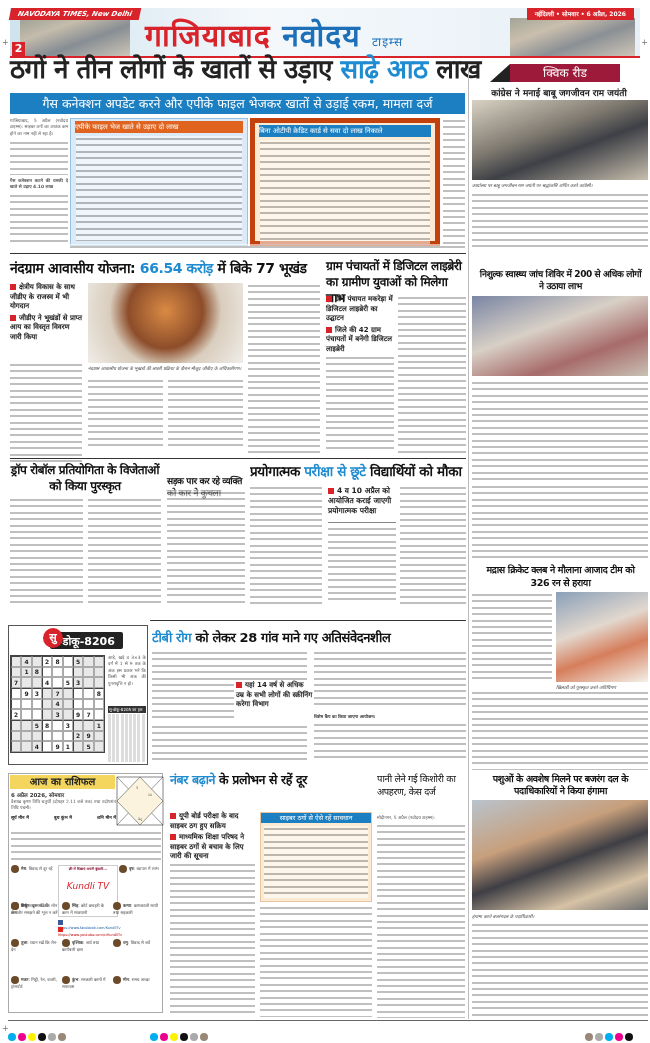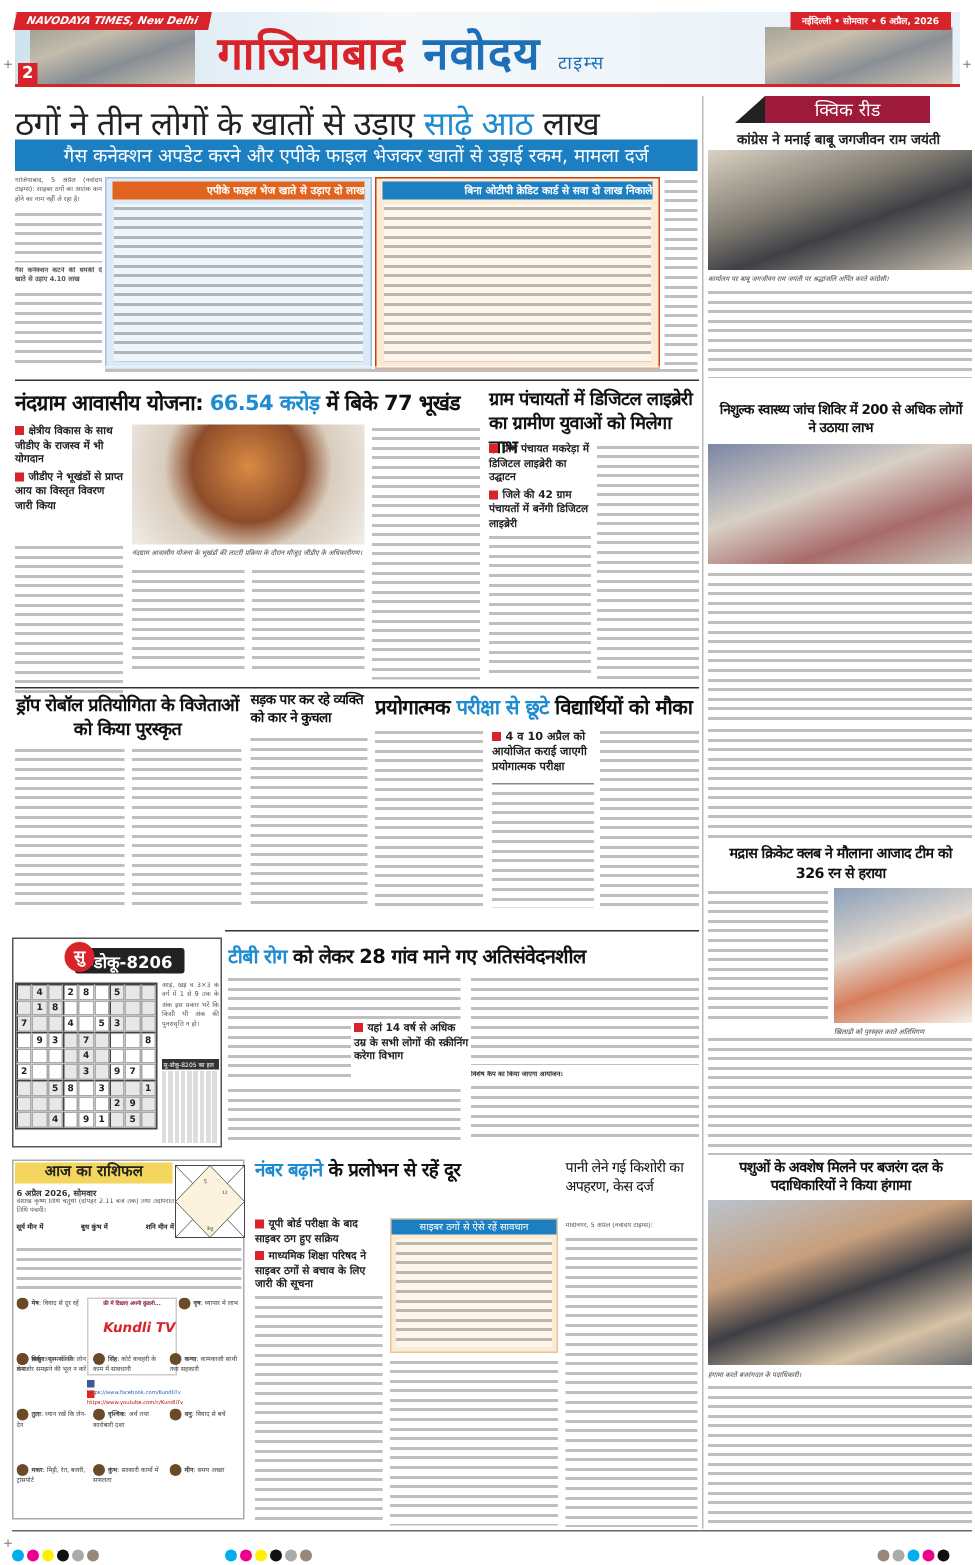--- a/index.html
+++ b/index.html
@@ -6,28 +6,28 @@
 body{width:650px;height:1043px;background:#fff;font-family:"DejaVu Sans",sans-serif;color:#222;position:relative;overflow:hidden}
 .abs{position:absolute}
 .masthead{left:10px;top:8px;width:630px;height:50px;background:linear-gradient(90deg,#cfe3ee,#f4f8fb 40%,#e7f0f6);border-bottom:2px solid #d8232a}
 .tag-left{left:10px;top:8px;background:#d8232a;color:#fff;font-size:7px;font-style:italic;font-weight:bold;padding:2px 8px;transform:skewX(-12deg)}
 .tag-right{right:16px;top:8px;background:#d8232a;color:#fff;font-size:6px;font-weight:bold;padding:2px 8px}
 .page-no{left:12px;top:42px;background:#d8232a;color:#fff;font-size:11px;font-weight:bold;width:13px;height:14px;text-align:center;line-height:14px}
 .mast-img-l{left:20px;top:18px;width:110px;height:38px;background:linear-gradient(135deg,#b76b4a,#7d5b48 40%,#c89b7d 70%,#5d7d99);opacity:.75}
 .mast-img-r{left:510px;top:18px;width:125px;height:38px;background:linear-gradient(135deg,#6f8096,#b37c5c 50%,#d6a78a 80%,#8a9aa8);opacity:.75}
 .mast-title{left:145px;top:14px;font-size:30px;font-weight:bold;letter-spacing:1px}
 .mast-title .a{color:#d8232a}.mast-title .b{color:#1d70b8}.mast-title .c{color:#1d70b8;font-size:12px;font-weight:normal}
-.lead-head{left:10px;top:66px;font-size:22px;font-weight:normal;letter-spacing:-.5px;white-space:nowrap}
+.lead-head{left:10px;top:50px;font-size:26px;font-weight:bold;letter-spacing:-.5px;white-space:nowrap}
 .lead-head .hl{color:#1f8bd0}
 .lead-sub{left:10px;top:93px;width:455px;height:21px;background:#1c7fc1;color:#fff;font-size:12.5px;line-height:21px;text-align:center}
 .txt{font-size:4.4px;line-height:6.4px;color:#555;text-align:justify;overflow:hidden}
 .txt-lines{background:repeating-linear-gradient(#fff 0 2px,#8b8b8b 2px 4px,#fff 4px 6.4px);opacity:.55}
 .box-blue{left:70px;top:118px;width:178px;height:128px;background:#dbeaf6;border:1px solid #9bc2e0}
-.box-peach{left:250px;top:118px;width:190px;height:128px;background:#fcebd4;border:1px solid #c2410c}
-.box-title{height:12px;font-size:7px;font-weight:bold;color:#fff;line-height:12px;text-align:right;margin:2px 4px}
+.box-peach{left:250px;top:118px;width:190px;height:128px;background:#fcebd4;border:5px solid #c2410c}
+.box-title{height:12px;font-size:7px;font-weight:normal;color:#fff;line-height:12px;text-align:left;margin:2px 4px}
 .qr-tag{left:510px;top:64px;width:110px;height:18px;background:#9e1a3a;color:#fff;font-size:12px;text-align:center;line-height:18px}
 .qr-tri{left:490px;top:64px;width:0;height:0;border-left:20px solid transparent;border-bottom:18px solid #222}
 .qr-head{left:470px;top:86px;width:178px;font-size:9px;text-align:center;color:#222;font-weight:bold}
 .photo{background:linear-gradient(160deg,#8a8a78,#bfae95 30%,#6b6f74 60%,#c7b8a3);}
 .caption{font-size:4.5px;font-style:italic;color:#444}
 .sec-head{font-weight:bold;color:#111;letter-spacing:-.4px}
 .bullets{font-size:8.5px;font-weight:bold;line-height:11px}
 .bullets .sq{display:inline-block;width:6px;height:6px;background:#d8232a;margin-right:3px;vertical-align:middle}
 .divider{background:#333}
 .sudoku-box{left:8px;top:625px;width:140px;height:140px;border:1px solid #555;background:#fff}
@@ -123,21 +123,21 @@
   <div><span class="sq"></span><span>ग्राम पंचायत मकरेड़ा में डिजिटल लाइब्रेरी का उद्घाटन</span></div>
   <div style="margin-top:2px"><span class="sq"></span><span>जिले की 42 ग्राम पंचायतों में बनेंगी डिजिटल लाइब्रेरी</span></div>
 </div>
 <div class="abs txt-lines" style="left:398px;top:295px;width:68px;height:158px"></div>
 <div class="abs txt-lines" style="left:326px;top:355px;width:68px;height:98px"></div>
 
 <div class="abs divider" style="left:10px;top:458px;width:456px;height:1px"></div>
 <div class="abs sec-head" style="left:10px;top:462px;width:150px;font-size:12px;line-height:16px;text-align:center">ड्रॉप रोबॉल प्रतियोगिता के विजेताओं को किया पुरस्कृत</div>
 <div class="abs txt-lines" style="left:10px;top:497px;width:73px;height:108px"></div>
 <div class="abs txt-lines" style="left:88px;top:497px;width:73px;height:108px"></div>
-<div class="abs sec-head" style="left:167px;top:461px;width:78px;font-size:9px;line-height:12px">सड़क पार कर रहे व्यक्ति को कार ने कुचला</div>
+<div class="abs sec-head" style="left:167px;top:475px;width:78px;font-size:9px;line-height:12px">सड़क पार कर रहे व्यक्ति को कार ने कुचला</div>
 <div class="abs txt-lines" style="left:167px;top:490px;width:78px;height:115px"></div>
 
 <div class="abs sec-head" style="left:250px;top:462px;width:216px;font-size:13.5px;white-space:nowrap;overflow:hidden">
   <span>प्रयोगात्मक</span>
   <span style="color:#1f8bd0">परीक्षा से छूटे</span>
   <span>विद्यार्थियों को मौका</span>
 </div>
 <div class="abs txt-lines" style="left:250px;top:485px;width:72px;height:120px"></div>
 <div class="abs bullets" style="left:328px;top:486px;width:72px;font-size:7.5px;line-height:10px">
   <span class="sq"></span><span>4 व 10 अप्रैल को आयोजित कराई जाएगी प्रयोगात्मक परीक्षा</span>
@@ -265,21 +265,21 @@
   <line x1="1" y1="1" x2="47" y2="49" stroke="#333" stroke-width=".5"></line>
   <line x1="47" y1="1" x2="1" y2="49" stroke="#333" stroke-width=".5"></line>
   <polygon points="24,1 47,25 24,49 1,25" fill="#fbf3dd" stroke="#333" stroke-width=".5"></polygon>
   <text x="20" y="12" font-size="3" fill="#333">गु</text>
   <text x="32" y="20" font-size="3" fill="#333">12</text>
   <text x="22" y="44" font-size="3" fill="#333">केतु</text>
 </svg>
 <div class="abs txt-lines" style="left:11px;top:830px;width:150px;height:32px"></div>
 <div class="abs" style="left:58px;top:865px;width:60px;height:52px;background:#fff;border:1px solid #ccc">
   <div style="font-size:3.5px;color:#8a1a3a;text-align:center;font-weight:bold">फ्री में दिखाएं अपनी कुंडली...</div>
-  <div style="font-size:9px;color:#d8232a;font-weight:bold;font-style:italic;text-align:right;margin-top:10px">Kundli TV</div>
+  <div style="font-size:9px;color:#d8232a;font-weight:normal;font-style:italic;text-align:center;margin-top:10px">Kundli TV</div>
 </div>
 <div class="abs" style="left:58px;top:920px;width:60px;font-size:3.5px;color:#1c5aa8"><span style="display:inline-block;width:5px;height:5px;background:#3b5998;margin-right:1px"></span><span>https://www.facebook.com/KundliTv</span></div>
 <div class="abs" style="left:58px;top:927px;width:60px;font-size:3.5px;color:#b00"><span style="display:inline-block;width:5px;height:5px;background:#e0241e;margin-right:1px"></span><span>https://www.youtube.com/c/KundliTv</span></div>
 <div class="abs" id="signs" style="left:11px;top:865px;width:150px;height:148px">
     <div style="position: absolute; width: 48px; height: 34px; font-size: 4.2px; line-height: 5.5px; color: rgb(68, 68, 68); overflow: hidden; left: 0px; top: 0px;"><span style="display: inline-block; width: 8px; height: 8px; border-radius: 50%; background: rgb(107, 74, 42); margin-right: 2px; vertical-align: middle;"></span><b>मेष</b>: <span>विवाद से दूर रहें</span></div>
     <div style="position: absolute; width: 48px; height: 34px; font-size: 4.2px; line-height: 5.5px; color: rgb(68, 68, 68); overflow: hidden; left: 108px; top: 0px;"><span style="display: inline-block; width: 8px; height: 8px; border-radius: 50%; background: rgb(107, 74, 42); margin-right: 2px; vertical-align: middle;"></span><b>वृष</b>: <span>व्यापार में लाभ</span></div>
     <div style="position: absolute; width: 48px; height: 34px; font-size: 4.2px; line-height: 5.5px; color: rgb(68, 68, 68); overflow: hidden; left: 0px; top: 37px;"><span style="display: inline-block; width: 8px; height: 8px; border-radius: 50%; background: rgb(107, 74, 42); margin-right: 2px; vertical-align: middle;"></span><b>मिथुन</b>: <span>दुश्मनों को कमजोर समझने की भूल न करें</span></div>
     <div style="position: absolute; width: 48px; height: 34px; font-size: 4.2px; line-height: 5.5px; color: rgb(68, 68, 68); overflow: hidden; left: 0px; top: 37px;"><span style="display: inline-block; width: 8px; height: 8px; border-radius: 50%; background: rgb(107, 74, 42); margin-right: 2px; vertical-align: middle;"></span><b>कर्क</b>: <span>ध्यान रखें कि लोन लेना</span></div>
     <div style="position: absolute; width: 48px; height: 34px; font-size: 4.2px; line-height: 5.5px; color: rgb(68, 68, 68); overflow: hidden; left: 51px; top: 37px;"><span style="display: inline-block; width: 8px; height: 8px; border-radius: 50%; background: rgb(107, 74, 42); margin-right: 2px; vertical-align: middle;"></span><b>सिंह</b>: <span>कोर्ट कचहरी के काम में सावधानी</span></div>
     <div style="position: absolute; width: 48px; height: 34px; font-size: 4.2px; line-height: 5.5px; color: rgb(68, 68, 68); overflow: hidden; left: 102px; top: 37px;"><span style="display: inline-block; width: 8px; height: 8px; border-radius: 50%; background: rgb(107, 74, 42); margin-right: 2px; vertical-align: middle;"></span><b>कन्या</b>: <span>कामकाजी साथी तथा सहकारी</span></div>

